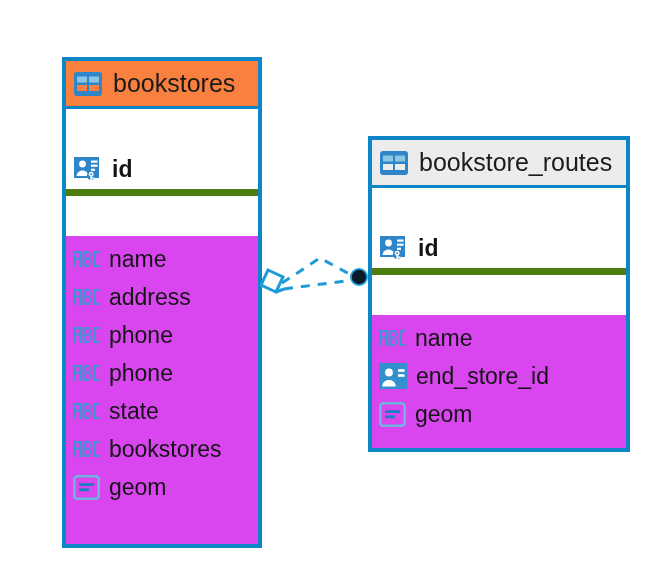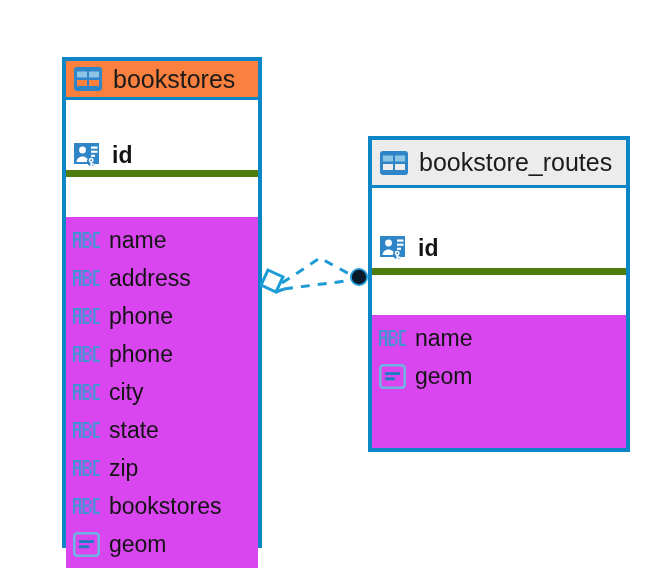--- a/index.html
+++ b/index.html
@@ -234,42 +234,20 @@
                 <rect x="16.4" y="9.7" width="2.2" height="5.1"></rect>
               <rect x="20.2" y="1" width="2.2" height="16"></rect>
               <rect x="22.4" y="1" width="4.4" height="2.2"></rect>
                 <rect x="22.4" y="14.8" width="4.4" height="2.2"></rect>
             </g>
           </svg>
         </span>
         <span class="field-label">phone</span>
       </div>
 
-      <div class="field-row">
-        <span class="icon icon-abc">
-          <svg viewBox="0 0 27 18" width="27" height="18" xmlns="http://www.w3.org/2000/svg">
-            <g fill="#3f93d1">
-              <rect x="0" y="1" width="2.2" height="16"></rect>
-                <rect x="6" y="1" width="2.2" height="16"></rect>
-              <rect x="2.2" y="1" width="3.8" height="2.2"></rect>
-                <rect x="2.2" y="7.5" width="3.8" height="2.2"></rect>
-              <rect x="9.6" y="1" width="2.2" height="16"></rect>
-              <rect x="11.8" y="1" width="4.6" height="2.2"></rect>
-                <rect x="11.8" y="7.5" width="4.6" height="2.2"></rect>
-              <rect x="11.8" y="14.8" width="4.6" height="2.2"></rect>
-              <rect x="16.4" y="3.2" width="2.2" height="4.3"></rect>
-                <rect x="16.4" y="9.7" width="2.2" height="5.1"></rect>
-              <rect x="20.2" y="1" width="2.2" height="16"></rect>
-              <rect x="22.4" y="1" width="4.4" height="2.2"></rect>
-                <rect x="22.4" y="14.8" width="4.4" height="2.2"></rect>
-            </g>
-          </svg>
-        </span>
-        <span class="field-label">city</span>
-      </div>
 
       <div class="field-row">
         <span class="icon icon-abc">
           <svg viewBox="0 0 27 18" width="27" height="18" xmlns="http://www.w3.org/2000/svg">
             <g fill="#3f93d1">
               <rect x="0" y="1" width="2.2" height="16"></rect>
                 <rect x="6" y="1" width="2.2" height="16"></rect>
               <rect x="2.2" y="1" width="3.8" height="2.2"></rect>
                 <rect x="2.2" y="7.5" width="3.8" height="2.2"></rect>
               <rect x="9.6" y="1" width="2.2" height="16"></rect>
@@ -280,42 +258,20 @@
                 <rect x="16.4" y="9.7" width="2.2" height="5.1"></rect>
               <rect x="20.2" y="1" width="2.2" height="16"></rect>
               <rect x="22.4" y="1" width="4.4" height="2.2"></rect>
                 <rect x="22.4" y="14.8" width="4.4" height="2.2"></rect>
             </g>
           </svg>
         </span>
         <span class="field-label">state</span>
       </div>
 
-      <div class="field-row">
-        <span class="icon icon-abc">
-          <svg viewBox="0 0 27 18" width="27" height="18" xmlns="http://www.w3.org/2000/svg">
-            <g fill="#3f93d1">
-              <rect x="0" y="1" width="2.2" height="16"></rect>
-                <rect x="6" y="1" width="2.2" height="16"></rect>
-              <rect x="2.2" y="1" width="3.8" height="2.2"></rect>
-                <rect x="2.2" y="7.5" width="3.8" height="2.2"></rect>
-              <rect x="9.6" y="1" width="2.2" height="16"></rect>
-              <rect x="11.8" y="1" width="4.6" height="2.2"></rect>
-                <rect x="11.8" y="7.5" width="4.6" height="2.2"></rect>
-              <rect x="11.8" y="14.8" width="4.6" height="2.2"></rect>
-              <rect x="16.4" y="3.2" width="2.2" height="4.3"></rect>
-                <rect x="16.4" y="9.7" width="2.2" height="5.1"></rect>
-              <rect x="20.2" y="1" width="2.2" height="16"></rect>
-              <rect x="22.4" y="1" width="4.4" height="2.2"></rect>
-                <rect x="22.4" y="14.8" width="4.4" height="2.2"></rect>
-            </g>
-          </svg>
-        </span>
-        <span class="field-label">zip</span>
-      </div>
 
       <div class="field-row">
         <span class="icon icon-abc">
           <svg viewBox="0 0 27 18" width="27" height="18" xmlns="http://www.w3.org/2000/svg">
             <g fill="#3f93d1">
               <rect x="0" y="1" width="2.2" height="16"></rect>
                 <rect x="6" y="1" width="2.2" height="16"></rect>
               <rect x="2.2" y="1" width="3.8" height="2.2"></rect>
                 <rect x="2.2" y="7.5" width="3.8" height="2.2"></rect>
               <rect x="9.6" y="1" width="2.2" height="16"></rect>
@@ -400,20 +356,32 @@
               <rect x="20.2" y="1" width="2.2" height="16"></rect>
               <rect x="22.4" y="1" width="4.4" height="2.2"></rect>
                 <rect x="22.4" y="14.8" width="4.4" height="2.2"></rect>
             </g>
           </svg>
         </span>
         <span class="field-label">name</span>
       </div>
 
 
+      <div class="field-row">
+        <span class="icon icon-fk">
+          <svg viewBox="0 0 28 26" width="28" height="26" xmlns="http://www.w3.org/2000/svg">
+            <rect x="0" y="0" width="28" height="26" fill="#3290ce"></rect>
+            <circle cx="10" cy="9.5" r="3.9" fill="#ffffff"></circle>
+            <path d="M3.2 23.5c0-4.0 3.0-6.6 6.8-6.6s6.8 2.6 6.8 6.6z" fill="#ffffff"></path>
+            <rect x="19" y="6.2" width="6.6" height="2.6" fill="#ffffff"></rect>
+            <rect x="19" y="11.2" width="6.6" height="2.6" fill="#ffffff"></rect>
+          </svg>
+        </span>
+        <span class="field-label">end_store_id</span>
+      </div>
 
       <div class="field-row">
         <span class="icon icon-geom">
           <svg viewBox="0 0 27 25" width="27" height="25" xmlns="http://www.w3.org/2000/svg">
             <rect x="1.3" y="1.3" width="24.4" height="22.4" rx="3" ry="3" fill="none" stroke="#6fb3e0" stroke-width="2.6"></rect>
             <rect x="6" y="8.2" width="15" height="2.8" fill="#1a7fc1"></rect>
             <rect x="6" y="13.4" width="10" height="2.8" fill="#1a7fc1"></rect>
           </svg>
         </span>
         <span class="field-label">geom</span>

